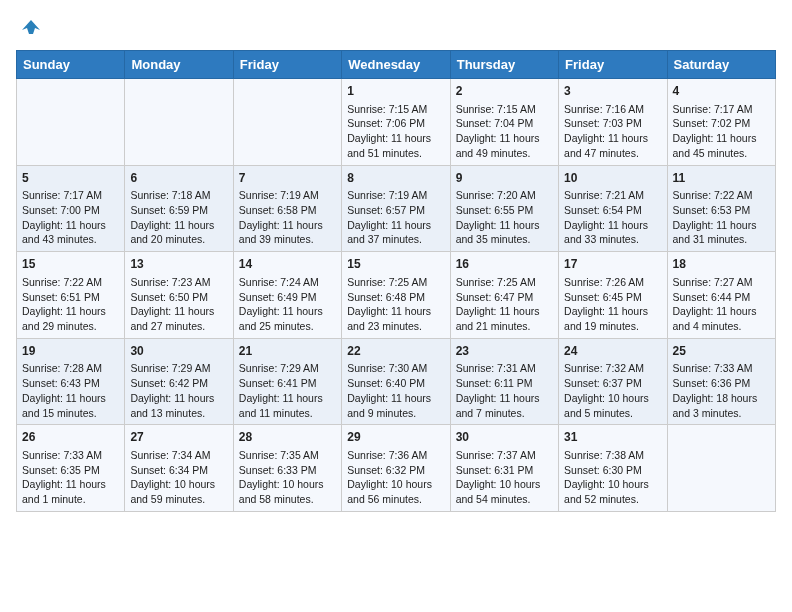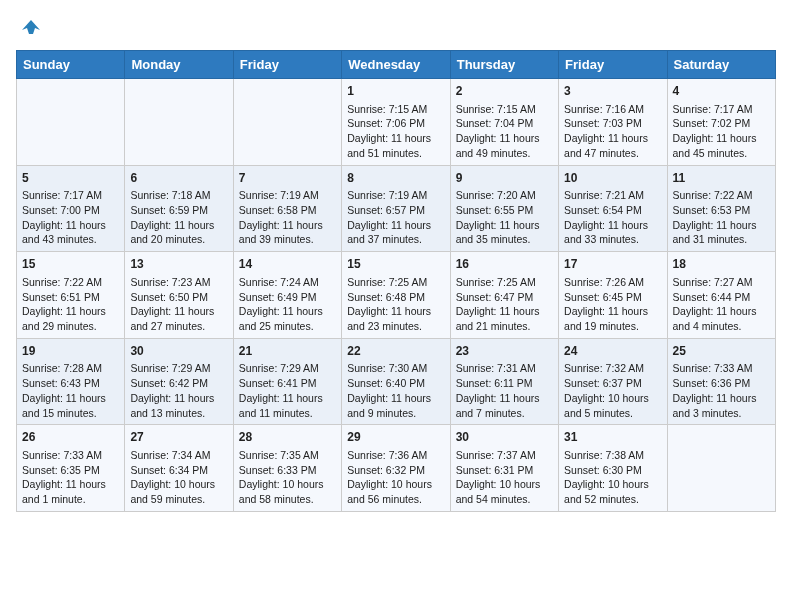--- a/index.html
+++ b/index.html
@@ -151,21 +151,21 @@
         <td><span class="day-num">17</span><span>Sunrise: 7:26 AM</span><br><span>Sunset: 6:45 PM</span><br><span>Daylight: 11 hours and 19 minutes.</span></td>
         <td><span class="day-num">18</span><span>Sunrise: 7:27 AM</span><br><span>Sunset: 6:44 PM</span><br><span>Daylight: 11 hours and 4 minutes.</span></td>
       </tr>
       <tr>
         <td><span class="day-num">19</span><span>Sunrise: 7:28 AM</span><br><span>Sunset: 6:43 PM</span><br><span>Daylight: 11 hours and 15 minutes.</span></td>
         <td><span class="day-num">30</span><span>Sunrise: 7:29 AM</span><br><span>Sunset: 6:42 PM</span><br><span>Daylight: 11 hours and 13 minutes.</span></td>
         <td><span class="day-num">21</span><span>Sunrise: 7:29 AM</span><br><span>Sunset: 6:41 PM</span><br><span>Daylight: 11 hours and 11 minutes.</span></td>
         <td><span class="day-num">22</span><span>Sunrise: 7:30 AM</span><br><span>Sunset: 6:40 PM</span><br><span>Daylight: 11 hours and 9 minutes.</span></td>
         <td><span class="day-num">23</span><span>Sunrise: 7:31 AM</span><br><span>Sunset: 6:11 PM</span><br><span>Daylight: 11 hours and 7 minutes.</span></td>
         <td><span class="day-num">24</span><span>Sunrise: 7:32 AM</span><br><span>Sunset: 6:37 PM</span><br><span>Daylight: 10 hours and 5 minutes.</span></td>
-        <td><span class="day-num">25</span><span>Sunrise: 7:33 AM</span><br><span>Sunset: 6:36 PM</span><br><span>Daylight: 11 hours and 3 minutes.</span></td>
+        <td><span class="day-num">25</span><span>Sunrise: 7:33 AM</span><br><span>Sunset: 6:36 PM</span><br><span>Daylight: 18 hours and 3 minutes.</span></td>
       </tr>
       <tr>
         <td><span class="day-num">26</span><span>Sunrise: 7:33 AM</span><br><span>Sunset: 6:35 PM</span><br><span>Daylight: 11 hours and 1 minute.</span></td>
         <td><span class="day-num">27</span><span>Sunrise: 7:34 AM</span><br><span>Sunset: 6:34 PM</span><br><span>Daylight: 10 hours and 59 minutes.</span></td>
         <td><span class="day-num">28</span><span>Sunrise: 7:35 AM</span><br><span>Sunset: 6:33 PM</span><br><span>Daylight: 10 hours and 58 minutes.</span></td>
         <td><span class="day-num">29</span><span>Sunrise: 7:36 AM</span><br><span>Sunset: 6:32 PM</span><br><span>Daylight: 10 hours and 56 minutes.</span></td>
         <td><span class="day-num">30</span><span>Sunrise: 7:37 AM</span><br><span>Sunset: 6:31 PM</span><br><span>Daylight: 10 hours and 54 minutes.</span></td>
         <td><span class="day-num">31</span><span>Sunrise: 7:38 AM</span><br><span>Sunset: 6:30 PM</span><br><span>Daylight: 10 hours and 52 minutes.</span></td>
         <td></td>
       </tr>

